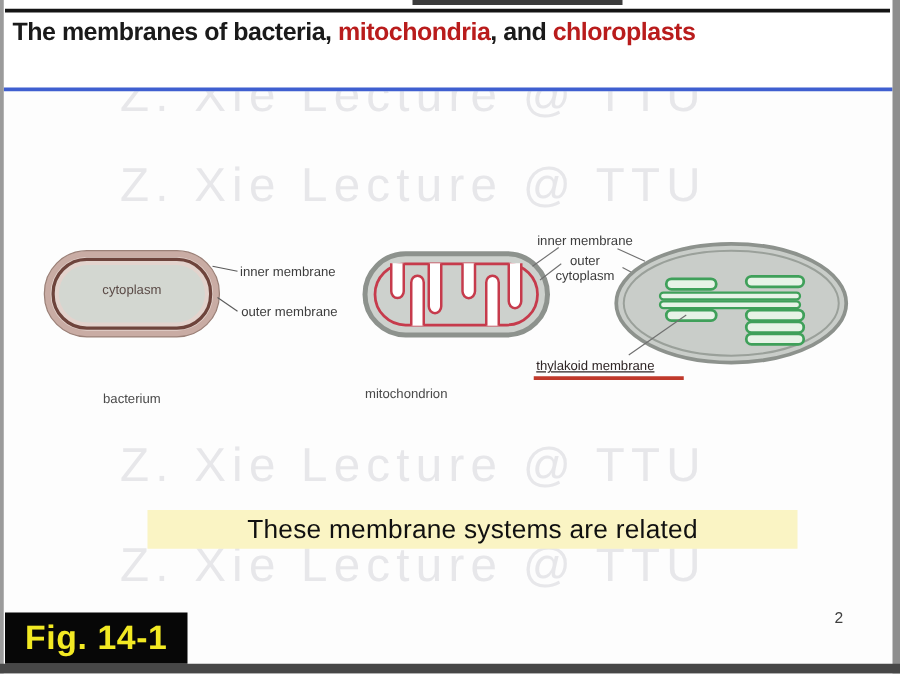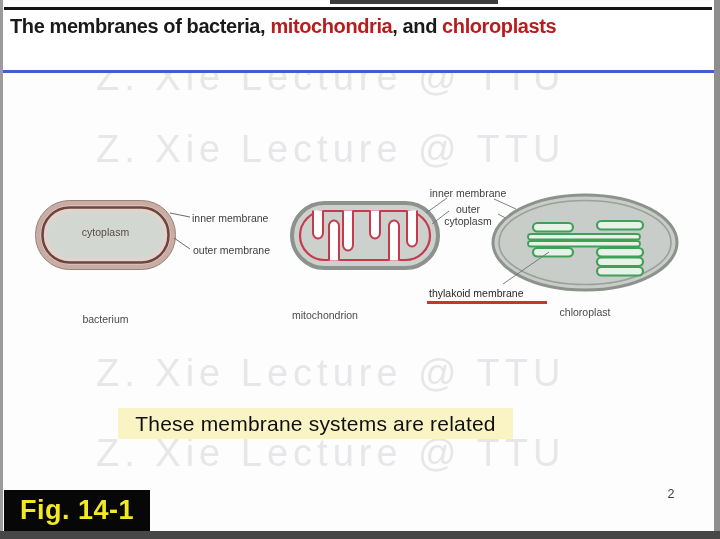--- a/index.html
+++ b/index.html
@@ -34,24 +34,24 @@
   .dlabel{position:absolute;z-index:2;font-size:10.5px;color:#3d3d3d;white-space:nowrap;}
   .cytoplasm-label{left:35px;top:226px;width:141px;text-align:center;color:#5b4b47;}
   .bact-inner{left:192px;top:212px;}
   .bact-outer{left:193px;top:244px;}
   .bact-name{left:35px;top:313px;width:141px;text-align:center;color:#4a4a4a;}
   .mc-inner{left:418px;top:187px;width:100px;text-align:center;}
   .mc-outer1{left:418px;top:203px;width:100px;text-align:center;}
   .mc-outer2{left:418px;top:215px;width:100px;text-align:center;}
   .mito-name{left:292px;top:309px;width:146px;color:#4a4a4a;}
   .chloro-name{left:493px;top:306px;width:184px;text-align:center;color:#4a4a4a;}
-  .thylakoid-label{left:429px;top:287px;color:#2e2424;}
+  .thylakoid-label{left:429px;top:287px;color:#2e2424;text-decoration:underline;}
   
   .callout{
-    position:absolute;left:118px;top:408px;width:395px;height:31px;background:#faf4c4;z-index:3;
+    position:absolute;left:118px;top:408px;width:520px;height:31px;background:#faf4c4;z-index:3;
     text-align:center;line-height:31px;font-size:21px;color:#101010;letter-spacing:0.2px;
   }
   
   .fig-box{
     position:absolute;left:4px;top:490px;width:146px;height:41px;background:#070707;z-index:6;
     color:#f2e923;font-size:27px;font-weight:700;text-align:center;line-height:41px;letter-spacing:0.5px;
   }
   
   .page-num{position:absolute;left:660px;top:487px;width:22px;text-align:center;font-size:12.5px;color:#3f3f3f;z-index:6;}
 </style>
@@ -131,21 +131,20 @@
   <div class="dlabel cytoplasm-label">cytoplasm</div>
   <div class="dlabel bact-inner">inner membrane</div>
   <div class="dlabel bact-outer">outer membrane</div>
   <div class="dlabel bact-name">bacterium</div>
 
   <div class="dlabel mc-inner">inner membrane</div>
   <div class="dlabel mc-outer1">outer</div>
   <div class="dlabel mc-outer2">cytoplasm</div>
 
   <div class="dlabel mito-name">mitochondrion</div>
-  <div class="dlabel chloro-name">chloroplast</div>
   <div class="dlabel thylakoid-label">thylakoid membrane</div>
 
   <div class="callout">These membrane systems are related</div>
 
   <div class="fig-box">Fig. 14-1</div>
 
   <div class="page-num">2</div>
 
   <div class="edge-left"></div>
   <div class="edge-right"></div>

